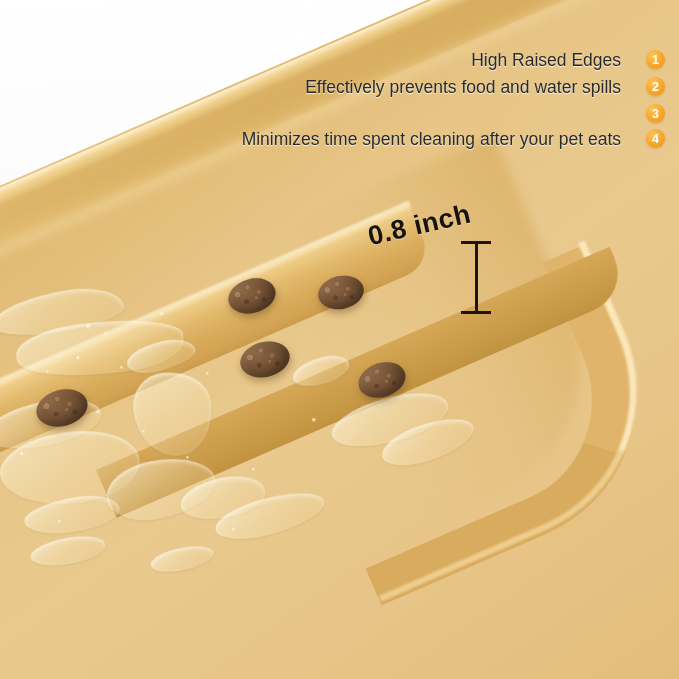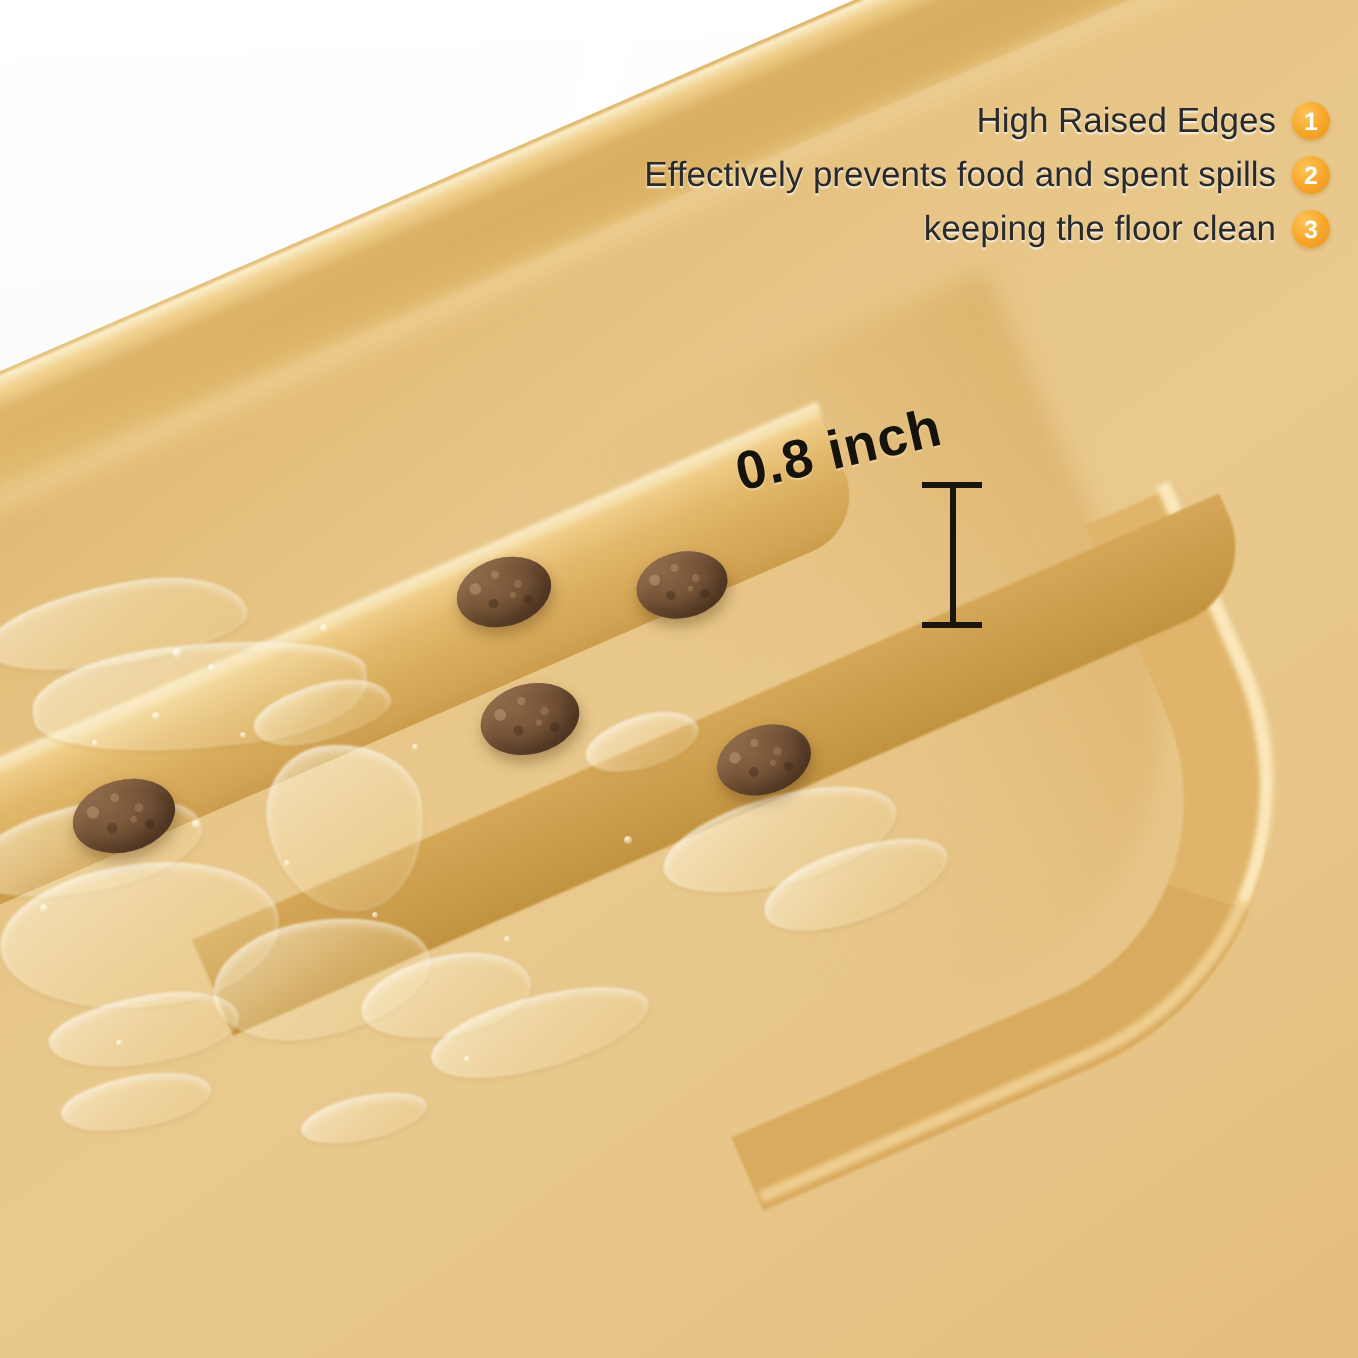--- a/index.html
+++ b/index.html
@@ -365,22 +365,21 @@
     position: absolute;
     right: 14px;
     top: 50px;
     display: flex;
     flex-direction: column;
     gap: 6px;
     align-items: flex-end;
   }
   .bullet-row {
     display: flex;
-    align-items: center;
-    gap: 8px;
+    gap: 25px;
     justify-content: flex-end;
   }
   .bullet-text {
     font-size: 17.5px;
     color: #2a2a2a;
     white-space: nowrap;
     text-shadow: 0 1px 1px rgba(255,255,255,0.85);
   }
   .bullet-badge {
     width: 19px;
@@ -470,22 +469,25 @@
     <div class="cap bottom"></div>
   </div>
 
 
   <div class="bullets">
     <div class="bullet-row">
       <span class="bullet-text">High Raised Edges</span>
       <span class="bullet-badge">1</span>
     </div>
     <div class="bullet-row">
-      <span class="bullet-text">Effectively prevents food and spent spills</span>
+      <span class="bullet-text">Effectively prevents food and water spills</span>
       <span class="bullet-badge">2</span>
     </div>
     <div class="bullet-row">
-      <span class="bullet-text">keeping the floor clean</span>
       <span class="bullet-badge">3</span>
     </div>
+    <div class="bullet-row">
+      <span class="bullet-text">Minimizes time spent cleaning after your pet eats</span>
+      <span class="bullet-badge">4</span>
+    </div>
   </div>
 
 </div>
 
 </body></html>

